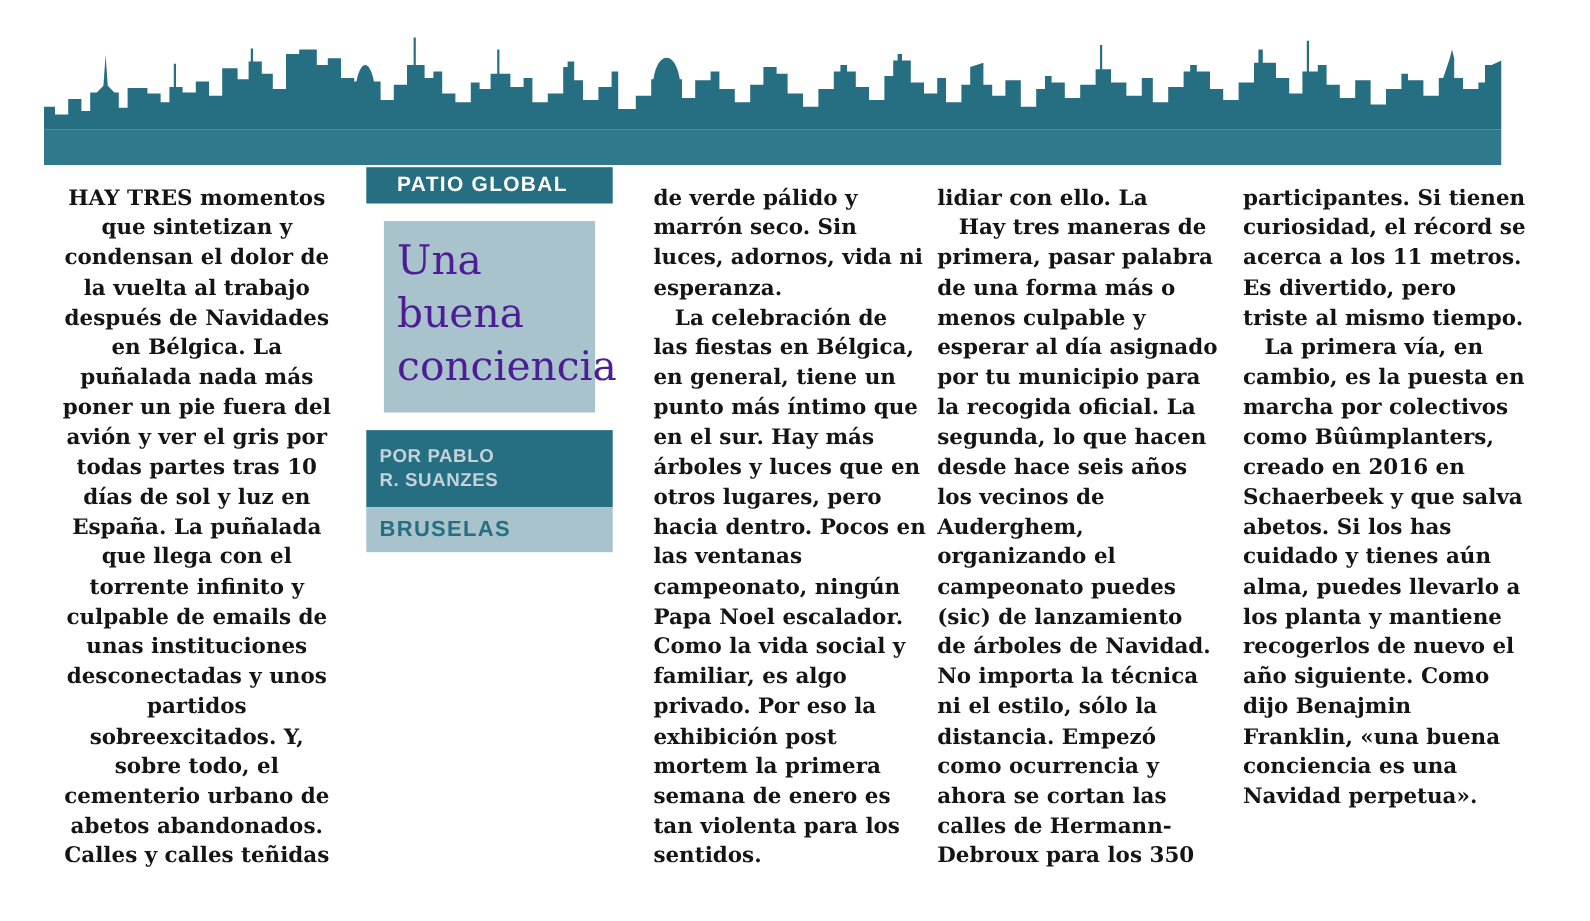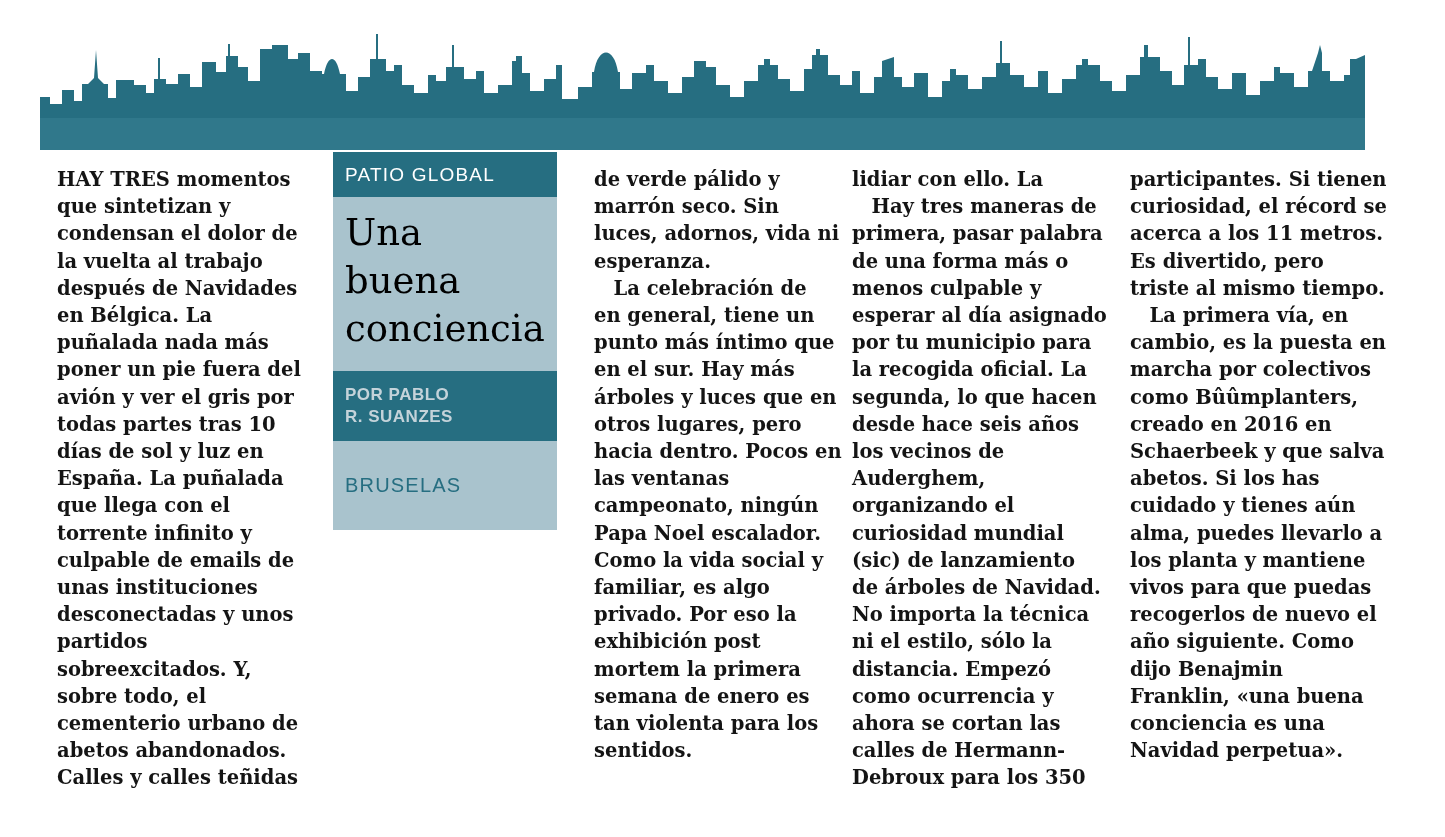--- a/index.html
+++ b/index.html
@@ -10,39 +10,39 @@
     --ink:#141414;
   }
   html,body{margin:0;padding:0;background:#ffffff;}
   body{width:1445px;height:837px;position:relative;overflow:hidden;
        font-family:"DejaVu Serif","Liberation Serif",serif;}
   .page{position:absolute;inset:0;}
 
   .skyline{position:absolute;left:40px;top:0;width:1325px;height:150px;}
 
   .headline-box{position:absolute;left:333px;top:152px;width:224px;}
-  .kicker{height:45px;background:var(--teal);color:#ffffff;
-          font-family:"Liberation Sans",sans-serif;font-weight:400;
+  .kicker{height:33px;background:var(--teal);color:#ffffff;
+          font-family:"Liberation Sans",sans-serif;font-weight:700;
           font-size:19px;letter-spacing:1.2px;display:flex;align-items:center;
-          padding:0 12px;}
-  .headline{background:var(--panel);margin:0;padding:12px 12px 18px 12px;
-            font-size:37px;line-height:48px;font-weight:400;color:#000000;}
+          padding:0 28px;}
+  .headline{background:var(--panel);margin:16px;padding:12px 12px 18px 12px;
+            font-size:37px;line-height:48px;font-weight:400;color:#4c1d95;}
   .byline{background:var(--teal);color:var(--byline-text);
           font-family:"Liberation Sans",sans-serif;font-weight:700;
           font-size:17px;line-height:22px;letter-spacing:.5px;
           padding:13px 12px;}
   .dateline{background:var(--panel);color:var(--teal);
-            font-family:"Liberation Sans",sans-serif;font-weight:400;
-            font-size:20px;letter-spacing:1.2px;height:59px;
-            display:flex;align-items:center;padding:15px 12px;}
+            font-family:"Liberation Sans",sans-serif;font-weight:700;
+            font-size:20px;letter-spacing:1.2px;height:41px;
+            display:flex;align-items:center;padding:0 12px;}
 
   .col{position:absolute;top:166px;font-size:19.5px;line-height:27.2px;
        font-weight:700;color:var(--ink);}
   .col .line{white-space:pre;}
-  .col-1{left:57px;}
+  .col-1{left:57px;text-align:center;}
   .col-3{left:594px;}
   .col-4{left:852px;}
   .col-5{left:1130px;}
 </style>
 </head>
 <body>
 
 <div class="page">
 
   <svg class="skyline" viewBox="0 0 1325 150" width="1325" height="150" aria-hidden="true">
@@ -93,20 +93,21 @@
         <div class="line">cementerio urbano de</div>
         <div class="line">abetos abandonados.</div>
         <div class="line">Calles y calles teñidas</div>
       </div>
     <div class="col col-3">
         <div class="line">de verde pálido y</div>
         <div class="line">marrón seco. Sin</div>
         <div class="line">luces, adornos, vida ni</div>
         <div class="line">esperanza.</div>
         <div class="line"> La celebración de</div>
+        <div class="line">las fiestas en Bélgica,</div>
         <div class="line">en general, tiene un</div>
         <div class="line">punto más íntimo que</div>
         <div class="line">en el sur. Hay más</div>
         <div class="line">árboles y luces que en</div>
         <div class="line">otros lugares, pero</div>
         <div class="line">hacia dentro. Pocos en</div>
         <div class="line">las ventanas</div>
         <div class="line">campeonato, ningún</div>
         <div class="line">Papa Noel escalador.</div>
         <div class="line">Como la vida social y</div>
@@ -125,21 +126,21 @@
         <div class="line">de una forma más o</div>
         <div class="line">menos culpable y</div>
         <div class="line">esperar al día asignado</div>
         <div class="line">por tu municipio para</div>
         <div class="line">la recogida oficial. La</div>
         <div class="line">segunda, lo que hacen</div>
         <div class="line">desde hace seis años</div>
         <div class="line">los vecinos de</div>
         <div class="line">Auderghem,</div>
         <div class="line">organizando el</div>
-        <div class="line">curiosidad mundial</div>
+        <div class="line">campeonato puedes</div>
         <div class="line">(sic) de lanzamiento</div>
         <div class="line">de árboles de Navidad.</div>
         <div class="line">No importa la técnica</div>
         <div class="line">ni el estilo, sólo la</div>
         <div class="line">distancia. Empezó</div>
         <div class="line">como ocurrencia y</div>
         <div class="line">ahora se cortan las</div>
         <div class="line">calles de Hermann-</div>
         <div class="line">Debroux para los 350</div>
       </div>
@@ -152,21 +153,20 @@
         <div class="line"> La primera vía, en</div>
         <div class="line">cambio, es la puesta en</div>
         <div class="line">marcha por colectivos</div>
         <div class="line">como Bûûmplanters,</div>
         <div class="line">creado en 2016 en</div>
         <div class="line">Schaerbeek y que salva</div>
         <div class="line">abetos. Si los has</div>
         <div class="line">cuidado y tienes aún</div>
         <div class="line">alma, puedes llevarlo a</div>
         <div class="line">los planta y mantiene</div>
-        <div class="line">vivos para que puedas</div>
         <div class="line">recogerlos de nuevo el</div>
         <div class="line">año siguiente. Como</div>
         <div class="line">dijo Benajmin</div>
         <div class="line">Franklin, «una buena</div>
         <div class="line">conciencia es una</div>
         <div class="line">Navidad perpetua».</div>
       </div>
   </article>
 
 </div>

